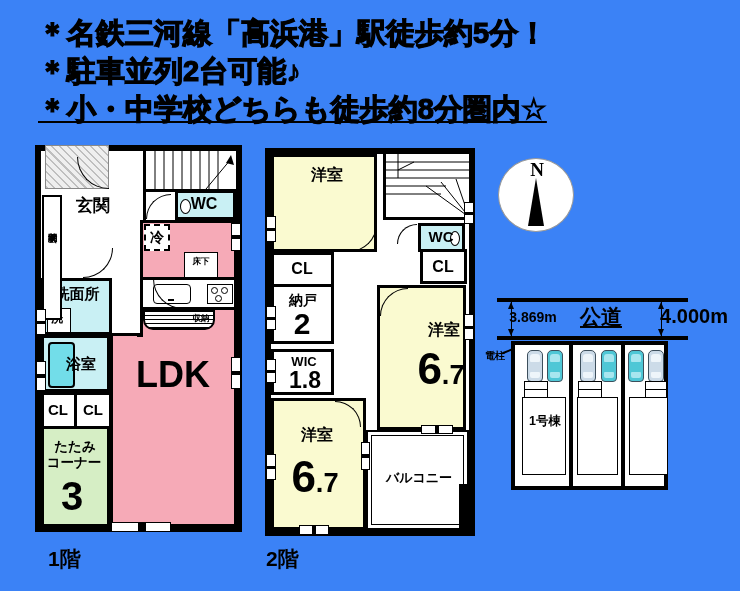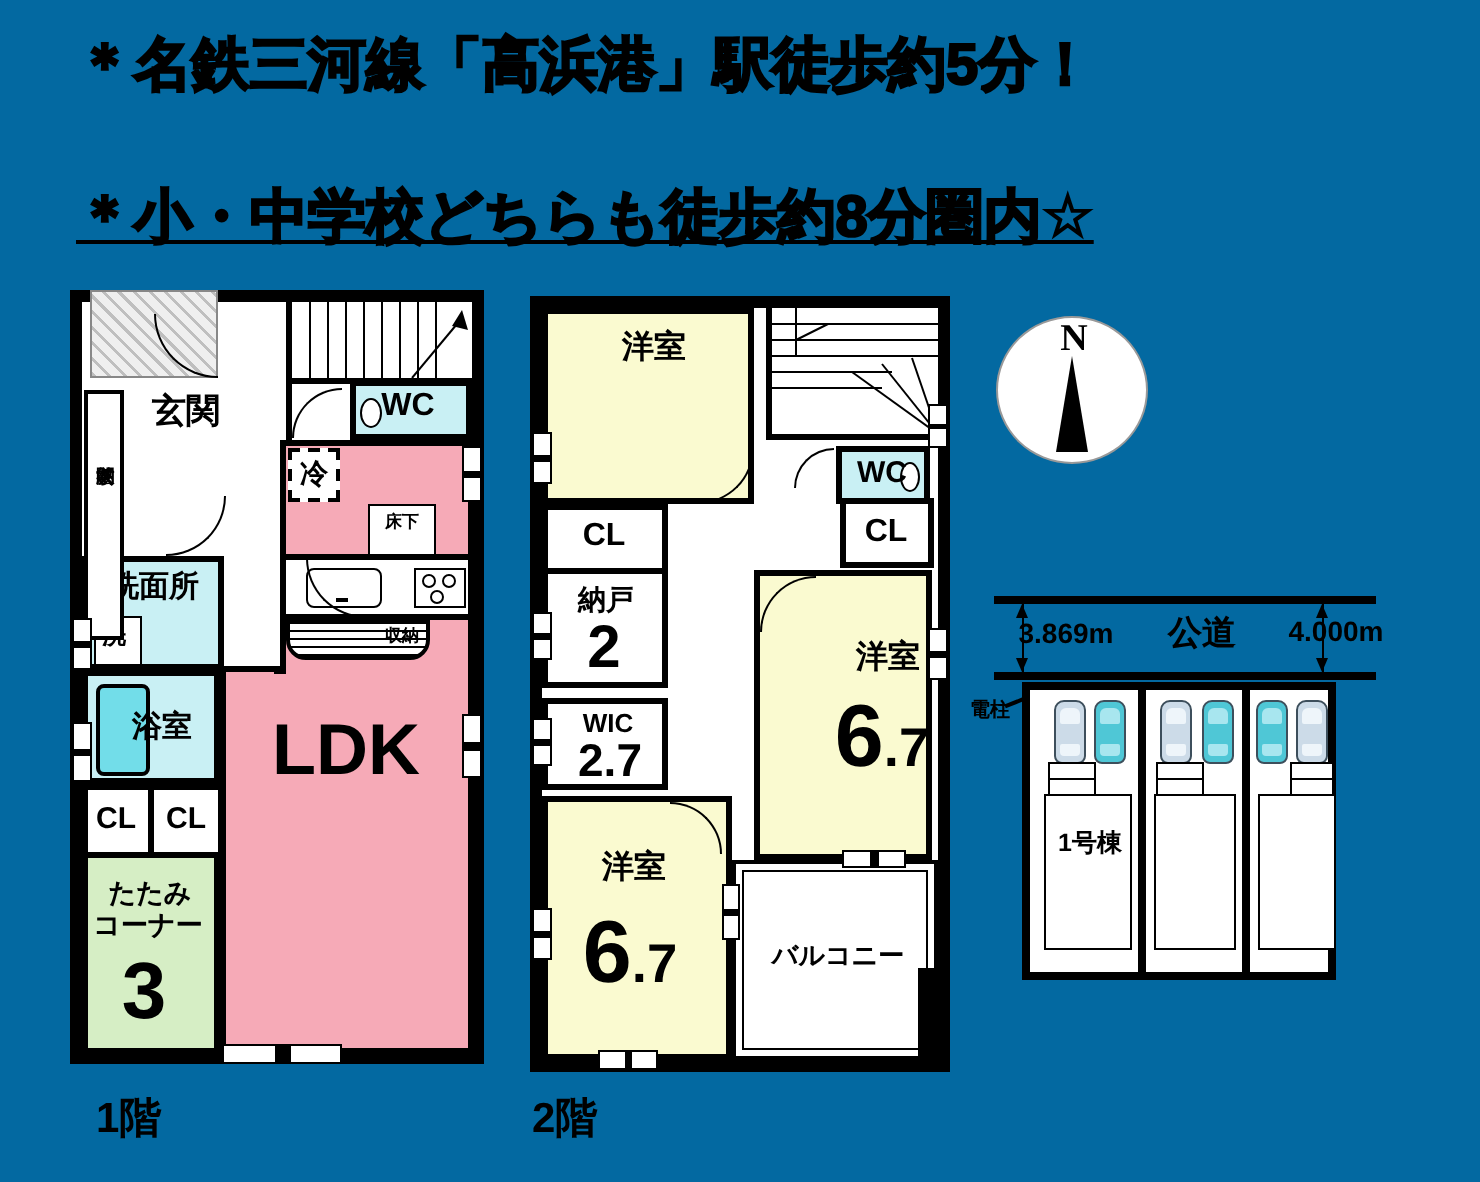--- a/index.html
+++ b/index.html
@@ -1,16 +1,16 @@
 <!DOCTYPE html>
 <html><head>
 <meta charset="utf-8">
 <style>
   html,body{margin:0;padding:0;background:#fff;}
-  .canvas{position:relative;width:740px;height:591px;background:#0369a1;overflow:hidden;
+  .canvas{position:relative;width:740px;height:591px;background:#3b82f6;overflow:hidden;
           font-family:"Liberation Sans","DejaVu Sans",sans-serif;color:#000;}
   
   .hdr{position:absolute;left:38px;top:14px;line-height:38px;font-size:29px;font-weight:900;
        letter-spacing:0px;-webkit-text-stroke:1.2px #000;white-space:nowrap;}
   
   .fp{position:absolute;border:6px solid #000;box-sizing:border-box;background:#fff;}
   .room{position:absolute;border:3px solid #000;box-sizing:border-box;}
   .thin{border-width:2px;}
   .lbl{position:absolute;transform:translate(-50%,-50%);font-weight:bold;white-space:nowrap;
        text-align:center;line-height:1.05;}
@@ -34,20 +34,21 @@
   .house{position:absolute;background:#fff;border:1.5px solid #000;box-sizing:border-box;}
   .compass-circle{position:absolute;border:1px solid #999;border-radius:50%;background:#fff;}
   svg{position:absolute;}
 </style>
 </head>
 <body>
 
 <div class="canvas">
 
   <div class="hdr" style="top:14px;">＊名鉄三河線「高浜港」駅徒歩約5分！</div>
+  <div class="hdr" style="top:52px;">＊駐車並列2台可能♪</div>
   <div class="hdr" style="top:90px;text-decoration:underline;">＊小・中学校どちらも徒歩約8分圏内☆</div>
 
   <div class="fp" style="left:35px;top:145px;width:207px;height:387px;">
 
     <div class="hatch" style="left:4px;top:-6px;width:64px;height:44px;"></div>
 
     <div style="position:absolute;left:102px;top:0;width:93px;height:41px;border-left:3px solid #000;border-bottom:3px solid #000;box-sizing:border-box;background:#fff;">
       <svg width="90" height="38" viewBox="0 0 90 38">
         <g stroke="#000" stroke-width="1">
           <line x1="9" y1="0" x2="9" y2="38"></line>
@@ -165,21 +166,21 @@
     <div class="lbl" style="left:172px;top:113px;font-size:16px;">CL</div>
     <div class="room" style="left:0px;top:98px;width:63px;height:35px;background:#fff;"></div>
     <div class="lbl" style="left:31px;top:115px;font-size:16px;">CL</div>
 
     <div class="room" style="left:0px;top:130px;width:63px;height:60px;background:#fff;"></div>
     <div class="lbl" style="left:32px;top:146px;font-size:14px;">納戸</div>
     <div class="lbl" style="left:31px;top:170px;font-size:30px;">2</div>
 
     <div class="room" style="left:0px;top:195px;width:63px;height:46px;background:#fff;"></div>
     <div class="lbl" style="left:33px;top:208px;font-size:13px;">WIC</div>
-    <div class="lbl" style="left:34px;top:226px;font-size:23px;">2.7</div>
+    <div class="lbl" style="left:34px;top:226px;font-size:23px;">1.8</div>
 
     <div class="room" style="left:106px;top:131px;width:89px;height:145px;background:#fafad0;"></div>
     <div class="lbl" style="left:173px;top:176px;font-size:16px;">洋室</div>
     <div class="lbl" style="left:170px;top:215px;font-size:44px;"><span>6</span><span class="dec">.7</span></div>
 
     <div class="room" style="left:0px;top:244px;width:95px;height:132px;background:#fafad0;"></div>
     <div class="lbl" style="left:46px;top:281px;font-size:16px;">洋室</div>
     <div class="lbl" style="left:44px;top:323px;font-size:44px;"><span>6</span><span class="dec">.7</span></div>
 
     <div class="room thin" style="left:95px;top:276px;width:103px;height:100px;background:#fff;">
@@ -207,23 +208,23 @@
 
   <div style="position:absolute;left:498px;top:154px;width:78px;height:78px;">
     <div class="compass-circle" style="left:0px;top:4px;width:74px;height:72px;"></div>
     <div class="lbl" style="left:39px;top:16px;font-size:19px;font-family:'Liberation Serif','DejaVu Serif',serif;">N</div>
     <div class="tri" style="left:30px;top:24px;border-left:8px solid transparent;border-right:8px solid transparent;border-bottom:48px solid #000;"></div>
   </div>
 
   <div style="position:absolute;left:480px;top:290px;width:260px;height:215px;">
     <div class="bar" style="left:17px;top:8px;width:191px;height:4px;"></div>
     <div class="bar" style="left:17px;top:46px;width:191px;height:4px;"></div>
-    <div class="lbl" style="left:121px;top:27px;font-size:17px;">公道</div>
+    <div class="lbl" style="left:121px;top:27px;font-size:21px;text-decoration:underline;">公道</div>
     <div class="lbl" style="left:53px;top:27px;font-size:14px;">3.869m</div>
-    <div class="lbl" style="left:188px;top:26px;font-size:14px;">4.000m</div>
+    <div class="lbl" style="left:214px;top:26px;font-size:20px;">4.000m</div>
 
     <div class="mline" style="left:31px;top:12px;height:34px;"></div>
     <div class="tri" style="left:28px;top:12px;border-left:3.5px solid transparent;border-right:3.5px solid transparent;border-bottom:7px solid #000;"></div>
     <div class="tri" style="left:28px;top:39px;border-left:3.5px solid transparent;border-right:3.5px solid transparent;border-top:7px solid #000;"></div>
     <div class="mline" style="left:181px;top:12px;height:34px;"></div>
     <div class="tri" style="left:178px;top:12px;border-left:3.5px solid transparent;border-right:3.5px solid transparent;border-bottom:7px solid #000;"></div>
     <div class="tri" style="left:178px;top:39px;border-left:3.5px solid transparent;border-right:3.5px solid transparent;border-top:7px solid #000;"></div>
 
     <div style="position:absolute;left:32px;top:53px;width:7px;height:7px;background:#000;border-radius:50%;"></div>
     <div class="lbl" style="left:15px;top:66px;font-size:10px;">電柱</div>

